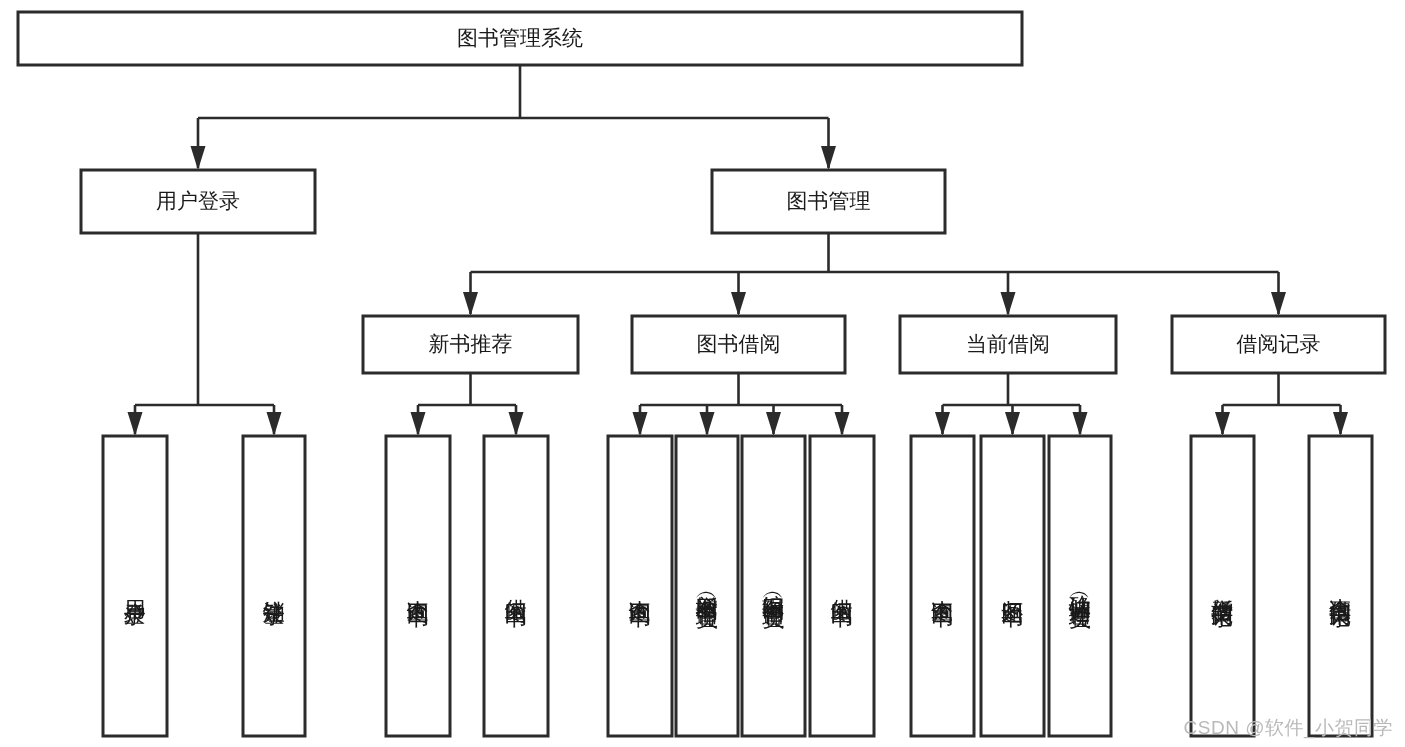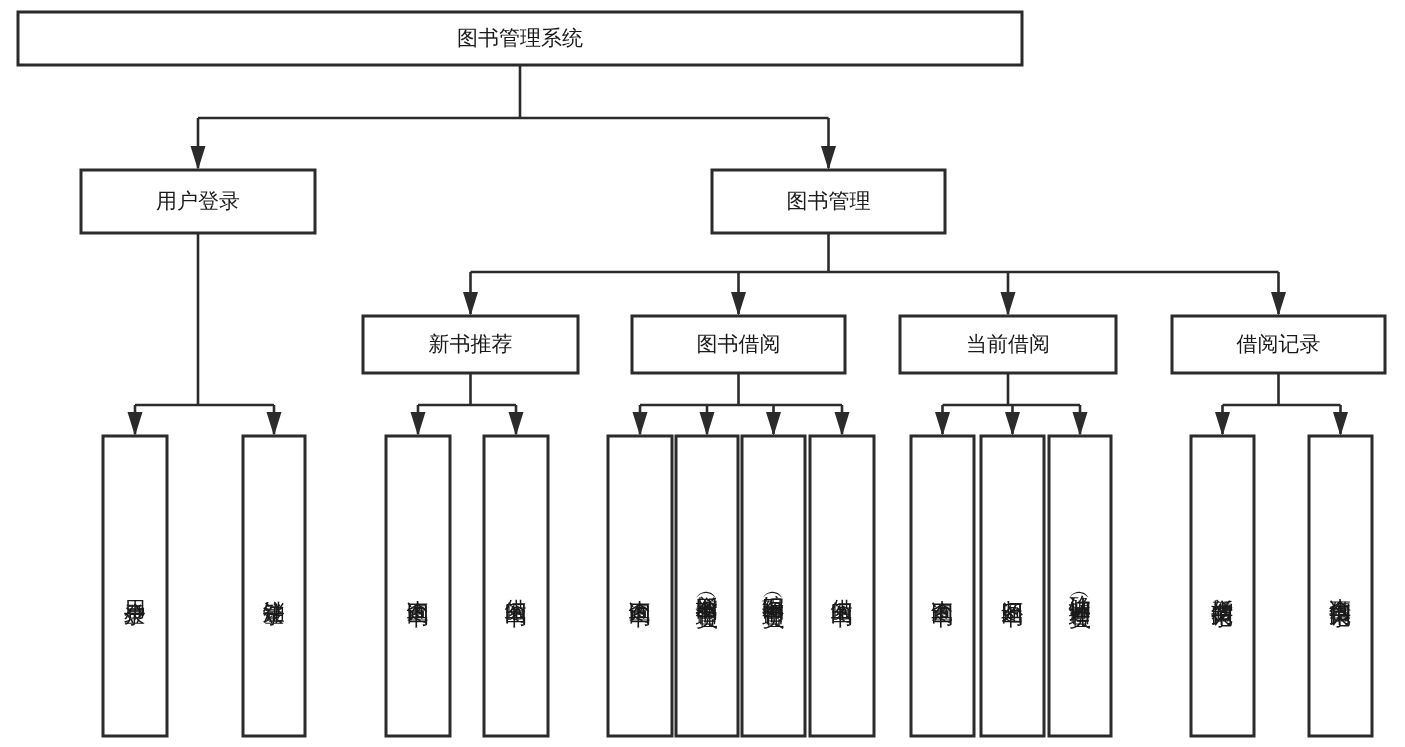--- a/index.html
+++ b/index.html
@@ -176,13 +176,14 @@
       <div class="leaf-label" style="left: 676px; top: 436px; width: 62px; height: 300px;">新增图书（管理员）</div>
       <div class="leaf-label" style="left: 742px; top: 436px; width: 63px; height: 300px;">编辑图书（管理员）</div>
       <div class="leaf-label" style="left: 810px; top: 436px; width: 64px; height: 300px;">借阅图书</div>
       <div class="leaf-label" style="left: 911px; top: 436px; width: 63px; height: 300px;">查询图书</div>
       <div class="leaf-label" style="left: 981px; top: 436px; width: 63px; height: 300px;">归还图书</div>
       <div class="leaf-label" style="left: 1049px; top: 436px; width: 62px; height: 300px;">确认归还（管理员）</div>
       <div class="leaf-label" style="left: 1191px; top: 436px; width: 63px; height: 300px;">新增借阅记录</div>
       <div class="leaf-label" style="left: 1309px; top: 436px; width: 63px; height: 300px;">查询借阅记录</div>
     </div>
 
+  <div class="watermark">CSDN @软件_小贺同学</div>
 </div>
 
 </body></html>

